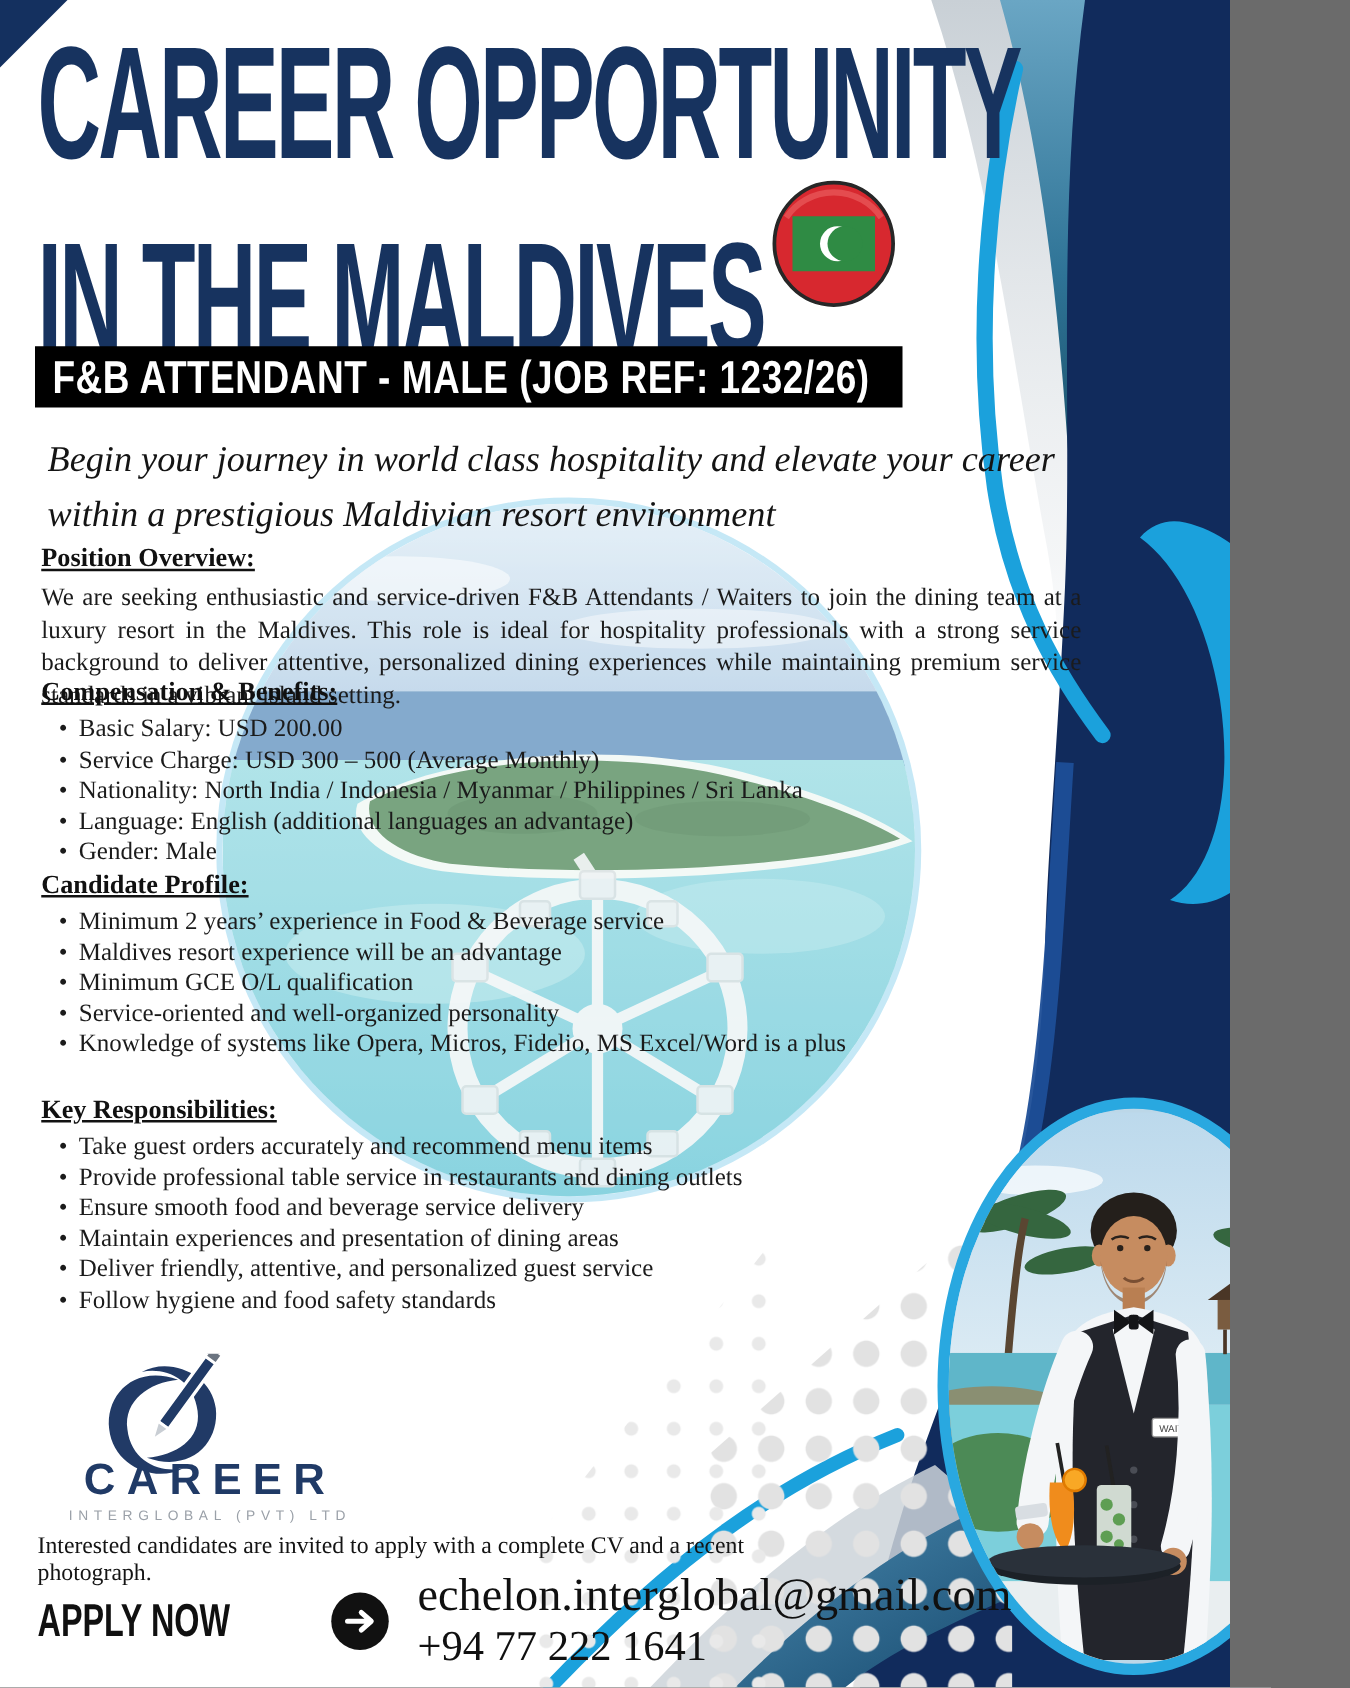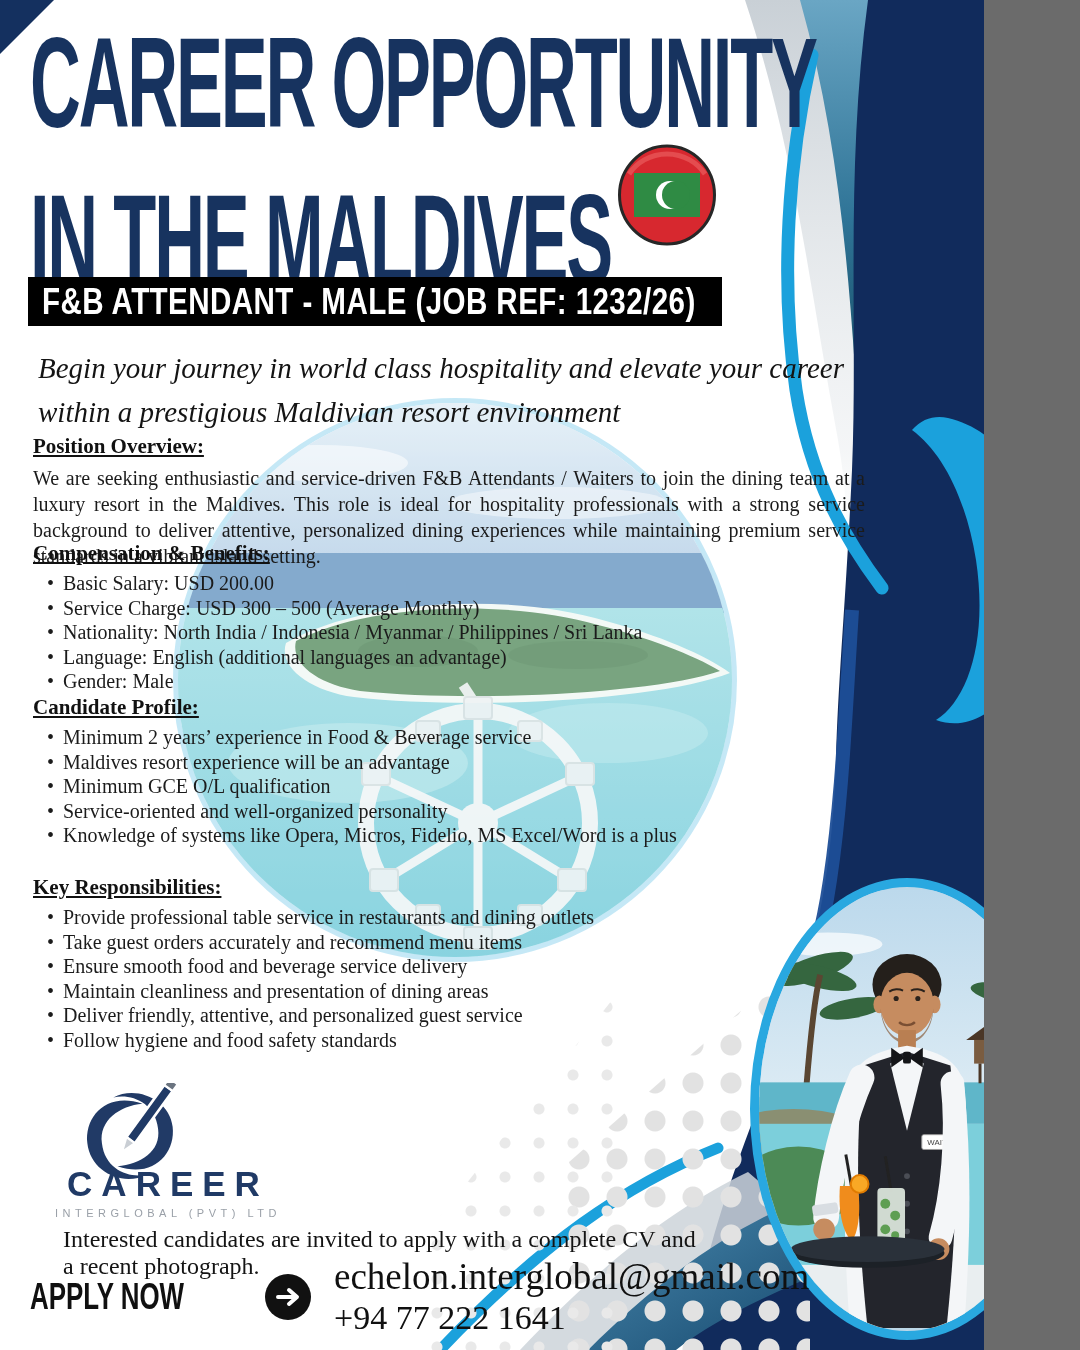--- a/index.html
+++ b/index.html
@@ -37,21 +37,21 @@
   .section p{margin:0;font-size:20px;line-height:26px;text-align:justify;}
   .section ul{margin:0;padding:0;list-style:none;}
   .section li{font-size:20px;line-height:23.5px;padding-left:30px;position:relative;margin:0 0 1px 0;}
   .section li::before{content:"•";position:absolute;left:14px;top:0;font-size:20px;}
   .logo-mark{left:78px;top:1083px;z-index:4;}
   .wordmark{left:38px;top:1164px;width:260px;text-align:center;z-index:4;}
   .wordmark .name{font-family:"Liberation Sans",sans-serif;font-weight:700;font-size:35px;
                   letter-spacing:9px;color:#203a66;}
   .wordmark .sub{font-family:"Liberation Sans",sans-serif;font-size:11px;letter-spacing:4.5px;
                  color:#9aa0a8;margin-top:3px;}
-  .closing{left:30px;top:1226px;width:640px;font-size:24px;color:#141414;margin-left:33px;}
+  .closing{left:30px;top:1226px;width:640px;font-size:19px;color:#141414;}
   .apply-row{left:30px;top:1258px;display:flex;align-items:center;z-index:4;}
   .apply-label{font-family:"Liberation Sans",sans-serif;font-weight:800;color:#101010;}
   .apply-label .condensed{font-size:37px;transform:scaleX(0.70);}
   .arrow-circle{width:48px;height:48px;margin-left:14px;}
   .contact{margin-left:22px;line-height:1.0;}
   .contact .email{font-size:37px;color:#101010;}
   .contact .phone{font-size:34px;color:#101010;margin-top:6px;}
 </style>
 </head>
 <body>
@@ -199,24 +199,24 @@
       <li>Maldives resort experience will be an advantage</li>
       <li>Minimum GCE O/L qualification</li>
       <li>Service-oriented and well-organized personality</li>
       <li>Knowledge of systems like Opera, Micros, Fidelio, MS Excel/Word is a plus</li>
     </ul>
   </div>
 
   <div class="abs txt section" style="top:875px;">
     <h3>Key Responsibilities:</h3>
     <ul>
+      <li>Take guest orders accurately and recommend menu items</li>
       <li>Provide professional table service in restaurants and dining outlets</li>
-      <li>Take guest orders accurately and recommend menu items</li>
       <li>Ensure smooth food and beverage service delivery</li>
-      <li>Maintain cleanliness and presentation of dining areas</li>
+      <li>Maintain experiences and presentation of dining areas</li>
       <li>Deliver friendly, attentive, and personalized guest service</li>
       <li>Follow hygiene and food safety standards</li>
     </ul>
   </div>
 
   <div class="abs logo-mark">
     <svg width="104" height="104" viewBox="0 0 100 100" aria-hidden="true">
       <path d="M62,20 C28,8 6,32 9,58 C12,86 44,100 66,88 C50,92 26,84 23,58 C20,36 40,22 62,20 Z" fill="#213a66"></path>
       <path d="M38,80 C72,92 94,68 91,42 C88,16 56,2 34,14 C50,10 74,18 77,44 C80,66 60,78 38,80 Z" fill="#213a66"></path>
       <g transform="rotate(36 60 42)">

